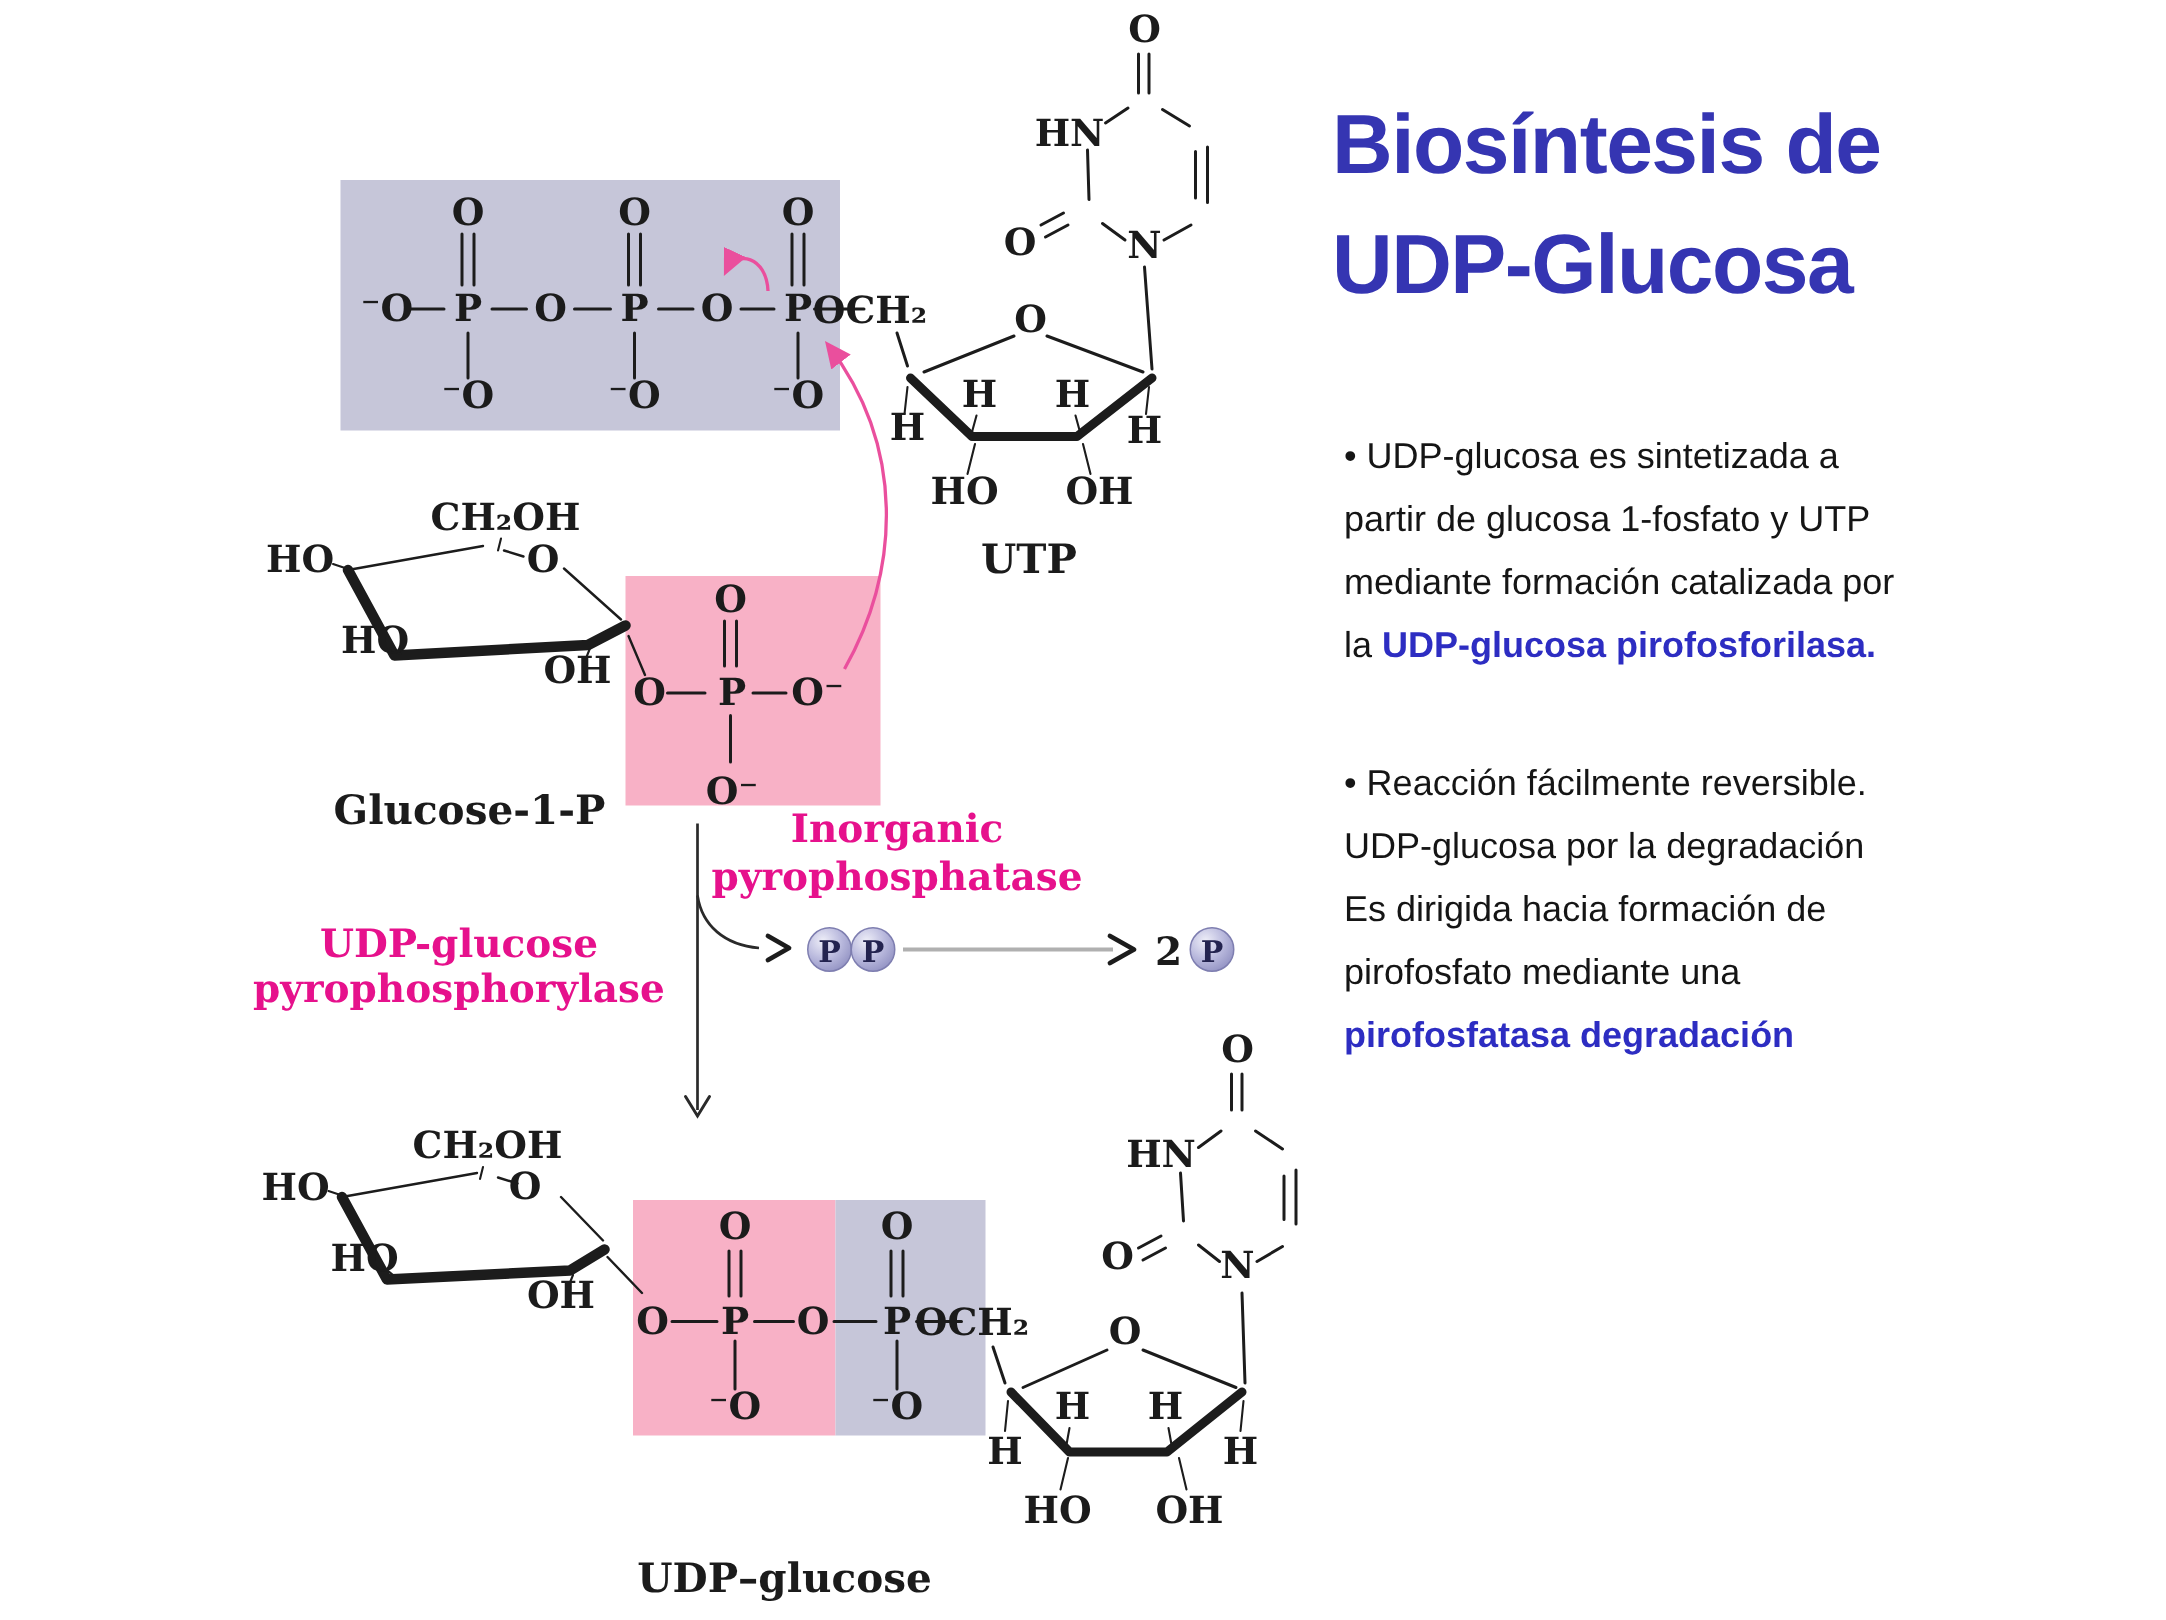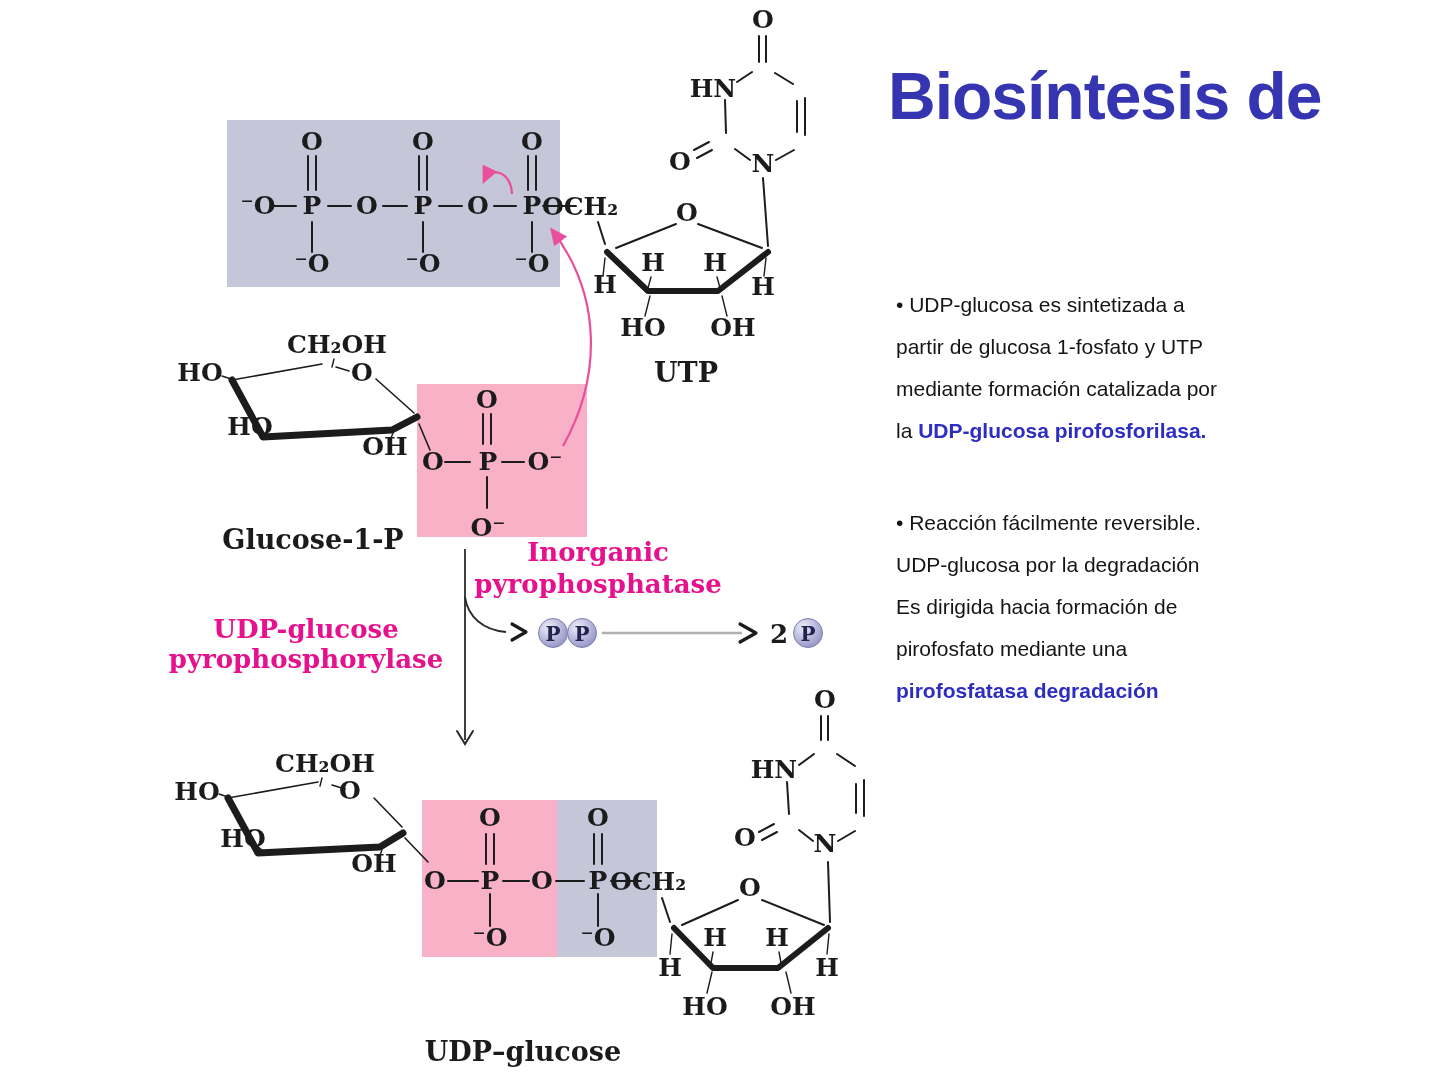--- a/index.html
+++ b/index.html
@@ -14,22 +14,22 @@
   .bond{stroke:#1c1c1c;stroke-width:2;fill:none;stroke-linecap:round;}
   .thick{stroke:#1c1c1c;stroke-width:7;fill:none;stroke-linejoin:round;stroke-linecap:round;}
   .thick6{stroke:#1c1c1c;stroke-width:6;fill:none;stroke-linejoin:round;stroke-linecap:round;}
   .pinkarrow{stroke:#ea4f9d;stroke-width:2.2;fill:none;}
   .rxn{stroke:#2a2a2a;stroke-width:1.8;fill:none;}
   .chev{stroke:#1c1c1c;stroke-width:3.2;fill:none;stroke-linecap:round;stroke-linejoin:round;}
   .chevthin{stroke:#2a2a2a;stroke-width:2;fill:none;stroke-linecap:round;}
   .grayline{stroke:#b0b0b0;stroke-width:2.6;}
   .right-panel{position:absolute;left:888px;top:0;width:556px;height:1080px;}
   .title{position:absolute;top:56px;left:0;width:556px;
-         font-weight:bold;font-size:66px;line-height:80px;color:#3535b2;letter-spacing:-1px;}
-  .para{position:absolute;left:8px;width:548px;font-size:21px;line-height:42px;color:#151515;}
+         font-weight:bold;font-size:56px;line-height:80px;color:#3535b2;letter-spacing:-1px;}
+  .para{position:absolute;left:8px;width:548px;font-size:24px;line-height:42px;color:#151515;}
   .para div{white-space:nowrap;}
   #para1{top:284px;}
   #para2{top:502px;}
   .hl{color:#2d2dc2;font-weight:bold;}
 </style>
 </head>
 <body>
 
 <div class="slide">
 
@@ -202,20 +202,21 @@
         <text x="827" y="976" class="at ">H</text>
         <text x="705" y="1015" class="at ">HO</text>
         <text x="793" y="1015" class="at ">OH</text>
         <text x="523" y="1061" class="at lbl">UDP–glucose</text>
       </g>
   </svg>
 
   <div class="right-panel">
     <div class="title">
       <div>Biosíntesis de</div>
+      <div>UDP-Glucosa</div>
     </div>
     <div class="para" id="para1">
         <div><span>• UDP-glucosa es sintetizada a</span></div>
         <div><span>partir de glucosa 1-fosfato y UTP</span></div>
         <div><span>mediante formación catalizada por</span></div>
         <div><span>la </span><span class="hl">UDP-glucosa pirofosforilasa.</span></div>
       </div>
     <div class="para" id="para2">
         <div><span>• Reacción fácilmente reversible.</span></div>
         <div><span>UDP-glucosa por la degradación</span></div>

